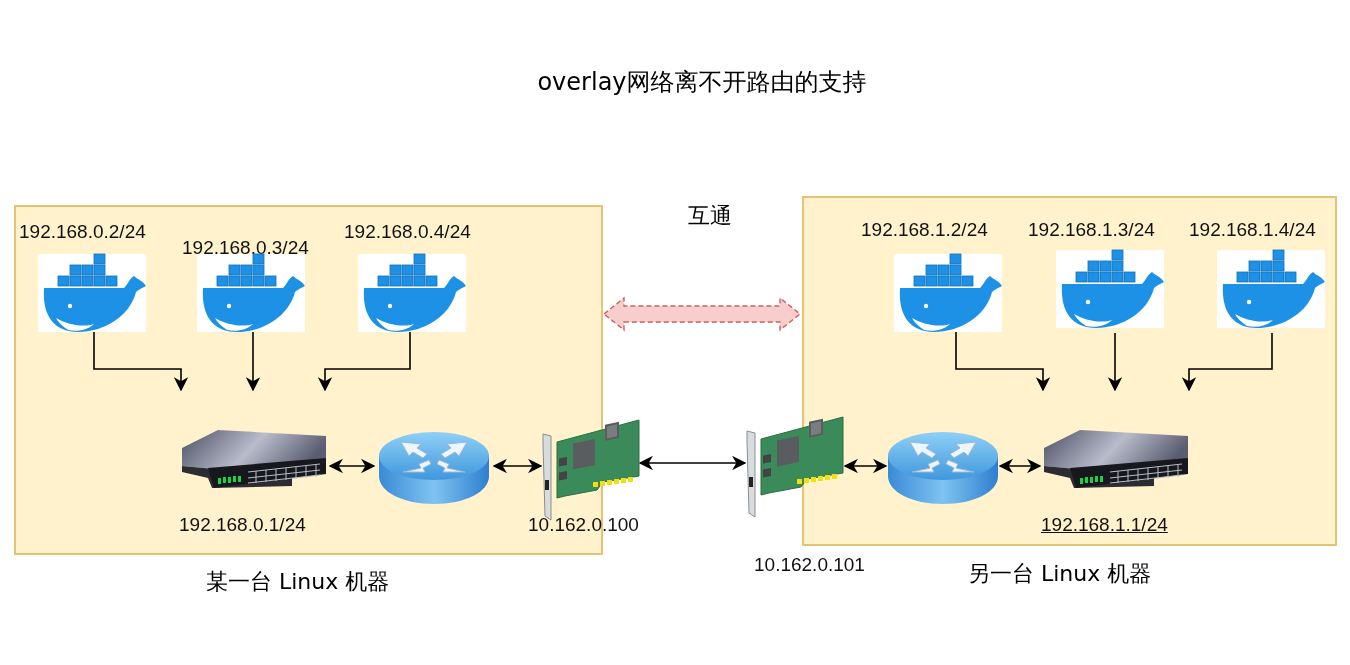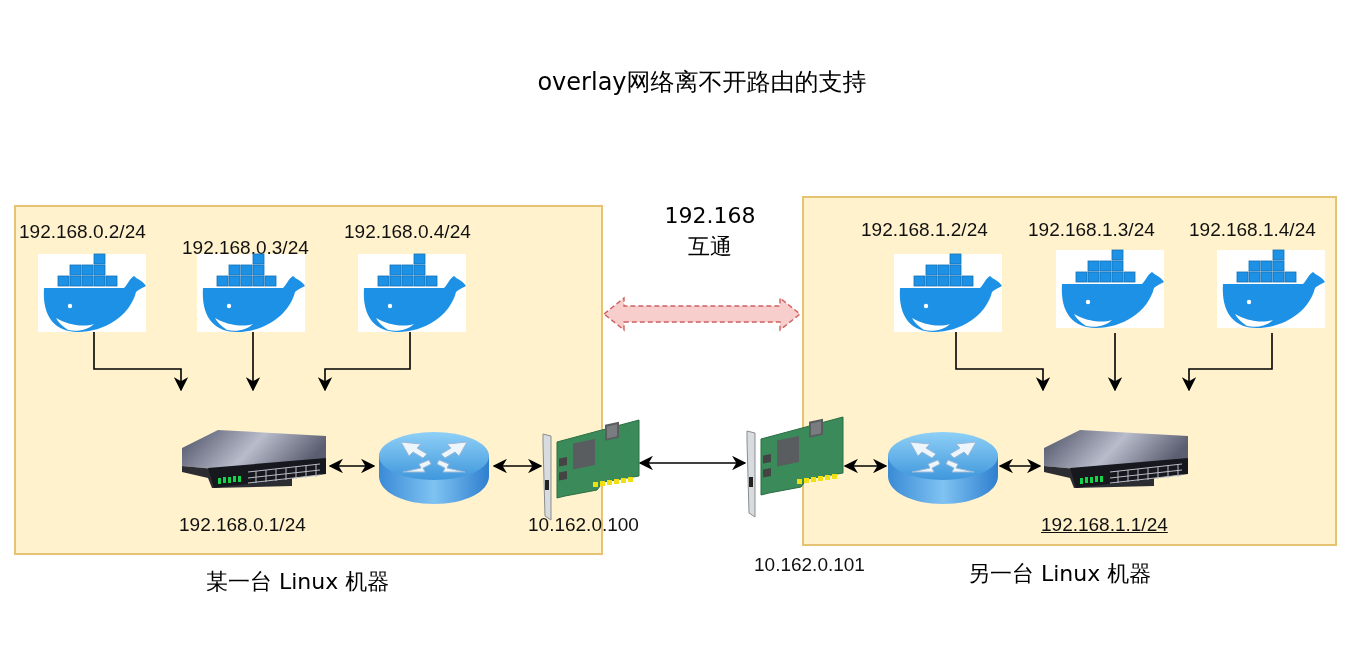--- a/index.html
+++ b/index.html
@@ -151,21 +151,20 @@
     <path d="M640,463 L745,463" marker-start="url(#arr)" marker-end="url(#arr)"></path>
 
     <path d="M845,466 L886,466" marker-start="url(#arr)" marker-end="url(#arr)"></path>
     <path d="M1000,466 L1040,466" marker-start="url(#arr)" marker-end="url(#arr)"></path>
   </g>
 
   <path d="M604,314 L624,298 L624,306 L780,306 L780,298 L800,314 L780,330 L780,322 L624,322 L624,330 Z" fill="#f8cecc" stroke="#d06060" stroke-width="1.4" stroke-dasharray="5,3"></path>
 </svg>
 
 <div class="abs mid" style="left:640px;top:200px;width:140px;">
-  <div>192.168</div>
   <div>互通</div>
 </div>
 
 <div class="abs" style="left:178px;top:426px;"><svg width="150" height="66" viewBox="0 0 150 66">
       <use href="#switch"></use>
     </svg></div>
 <div class="abs" style="left:379px;top:430px;"><svg width="110" height="74" viewBox="0 0 110 74">
       <use href="#router"></use>
     </svg></div>
 <div class="abs" style="left:543px;top:420px;"><svg width="96" height="100" viewBox="0 0 96 100">

